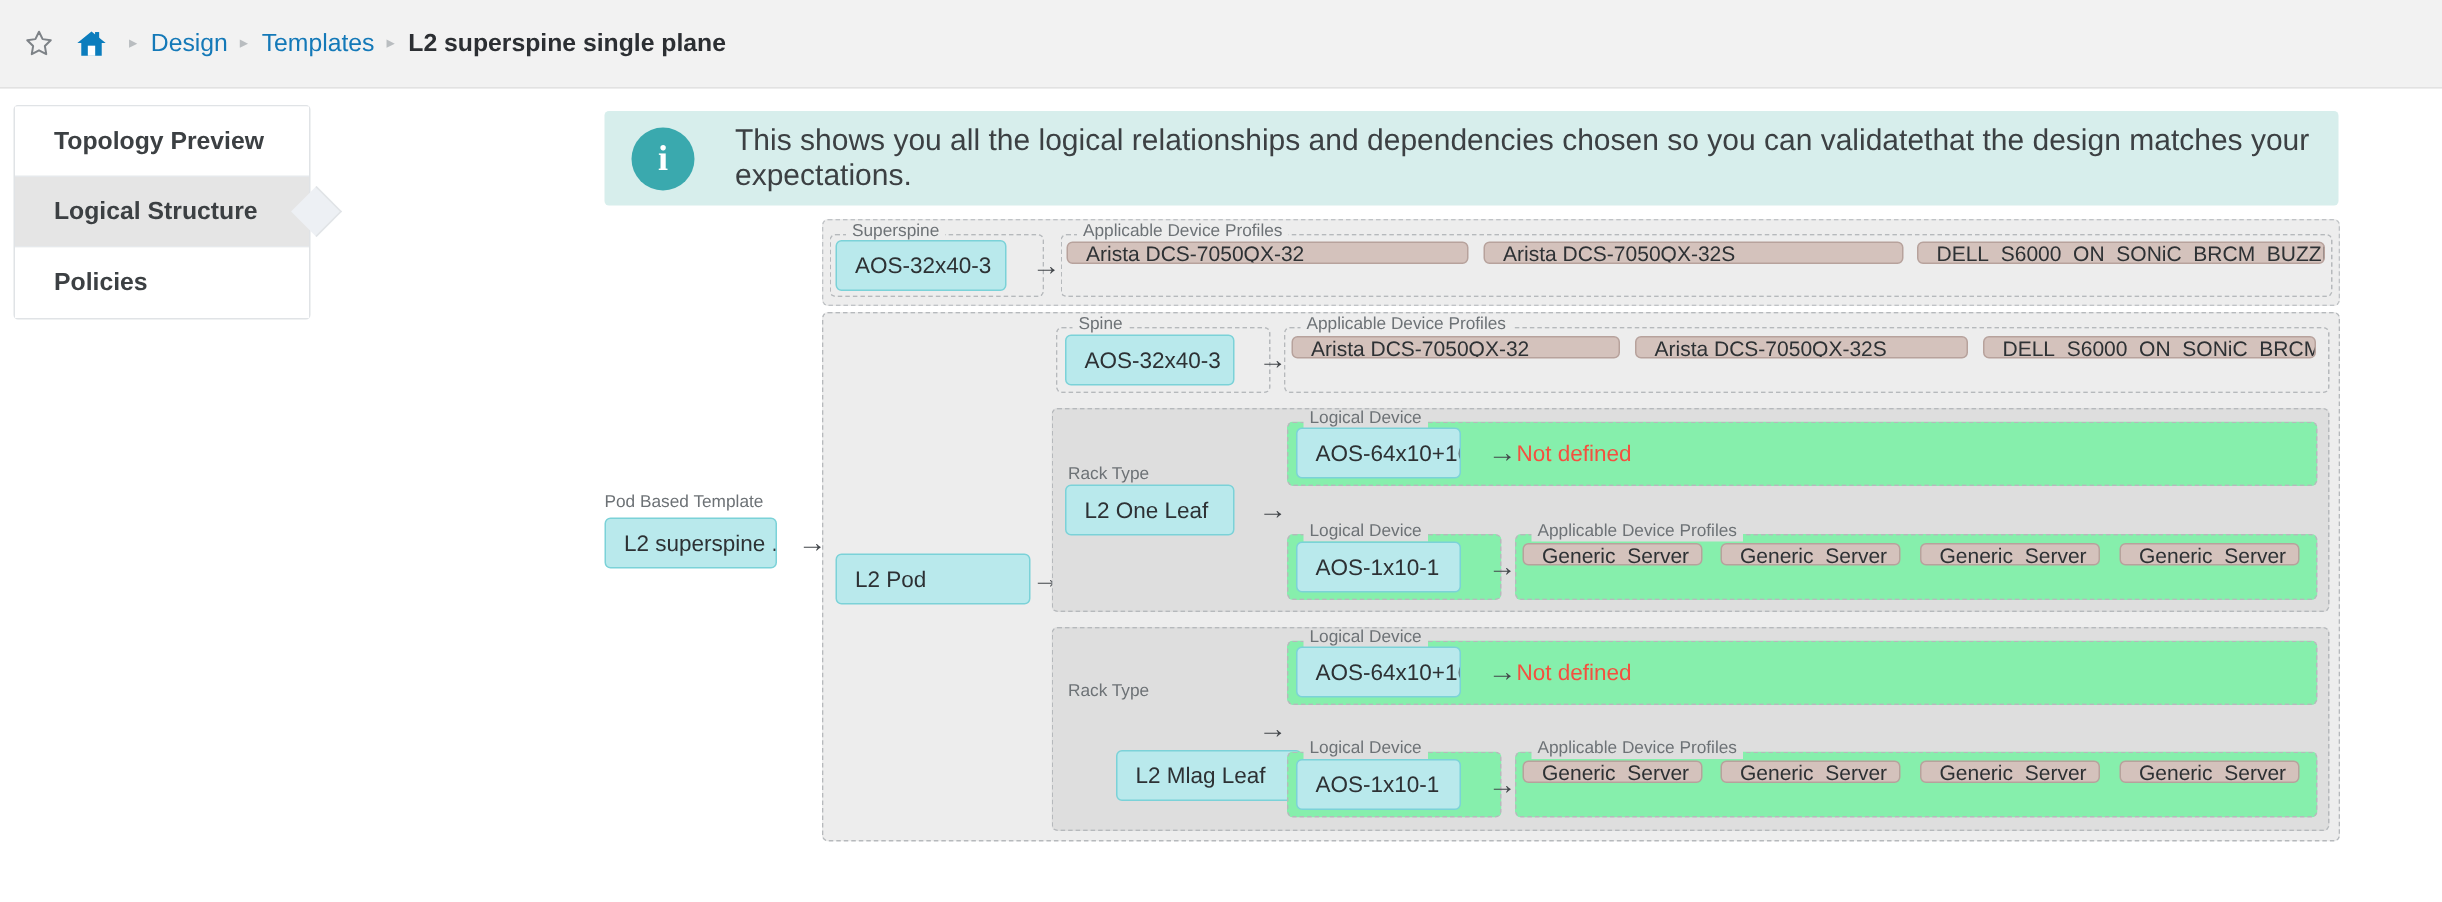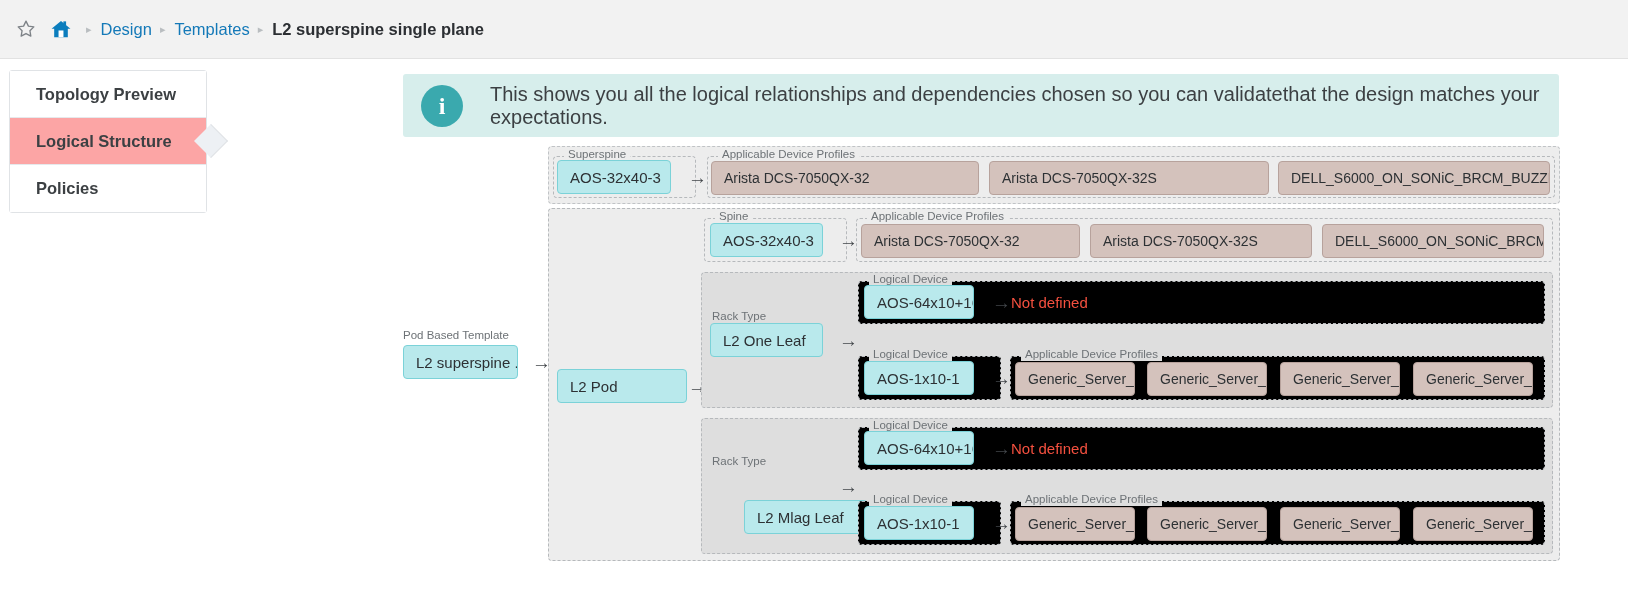--- a/index.html
+++ b/index.html
@@ -49,21 +49,21 @@
     height: 47px;
     display: flex; align-items: center;
     padding-left: 26px;
     font-size: 16.5px; font-weight: bold; color: #3c4043;
     border-bottom: 1px solid #e6e9ec;
     background: #ffffff;
     cursor: pointer;
     white-space: nowrap;
   }
   .side-item:last-child { border-bottom: none; }
-  .side-item.active { background: #fca5a5; }
+  .side-item.active { background: #e5e5e5; }
   .side-item.active .pointer {
     position: absolute; right: -17px; top: 50%;
     width: 24px; height: 24px;
     margin-top: -12px;
     background: #edf0f4;
     border-top: 1px solid #e0e3e6;
     border-right: 1px solid #e0e3e6;
     transform: rotate(45deg);
   }
 
@@ -103,21 +103,21 @@
     padding: 0 12px;
     font-size: 15px; color: #2d3134;
     white-space: nowrap; overflow: hidden;
     flex: none;
     cursor: pointer;
   }
   .pchip {
     background: #d4c2bc;
     border: 1px solid #b7a29c;
     border-radius: 4px;
-    height: 34px;
+    height: 15px;
     display: flex; align-items: center;
     padding: 0 12px;
     font-size: 14px; color: #2d3134;
     white-space: nowrap; overflow: hidden;
     flex: none;
     cursor: pointer;
   }
   .notdef {
     color: #f4503f; font-size: 15px; white-space: nowrap; flex: none;
   }
@@ -156,21 +156,21 @@
     border: 1px dashed #b6b9bc;
     border-radius: 4px;
   }
   .box-racktype {
     position: absolute;
     background: #dedede;
     border: 1px dashed #b6b9bc;
     border-radius: 4px;
   }
   .fs-on-light { background: #ededed; }
-  .fs-on-dark  { background: #000000; }
+  .fs-on-dark  { background: #86efac; }
   .legend-light { background: #ededed; }
   .legend-dark  { background: #dedede; }
 </style>
 </head>
 <body>
 
 <div class="header">
   <span class="star-icon">
     <svg viewBox="0 0 24 24" width="20" height="20">
       <path d="M12 2.6l2.9 5.9 6.5.95-4.7 4.6 1.1 6.45L12 17.45 6.2 20.5l1.1-6.45L2.6 9.45l6.5-.95z" fill="none" stroke="#7d8287" stroke-width="1.6" stroke-linejoin="round"></path>

